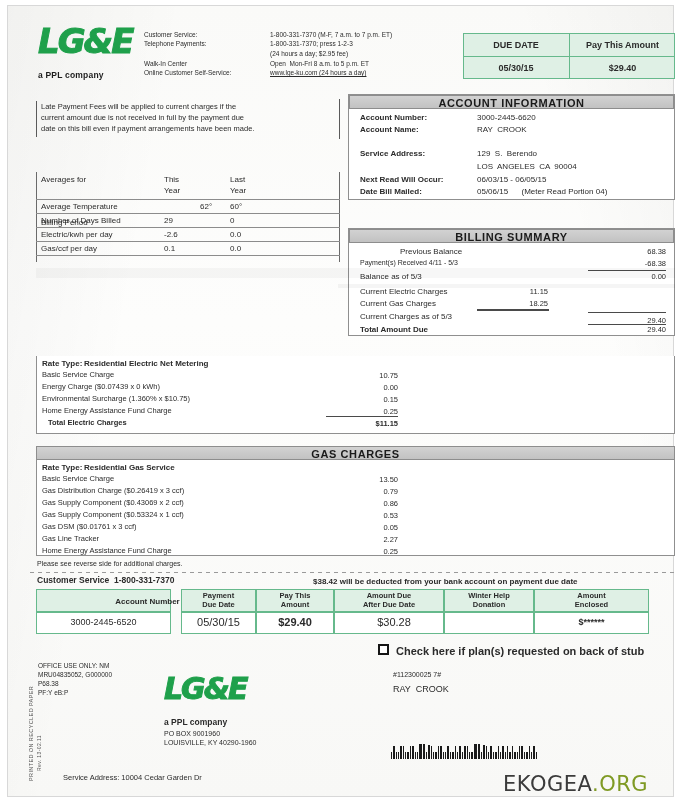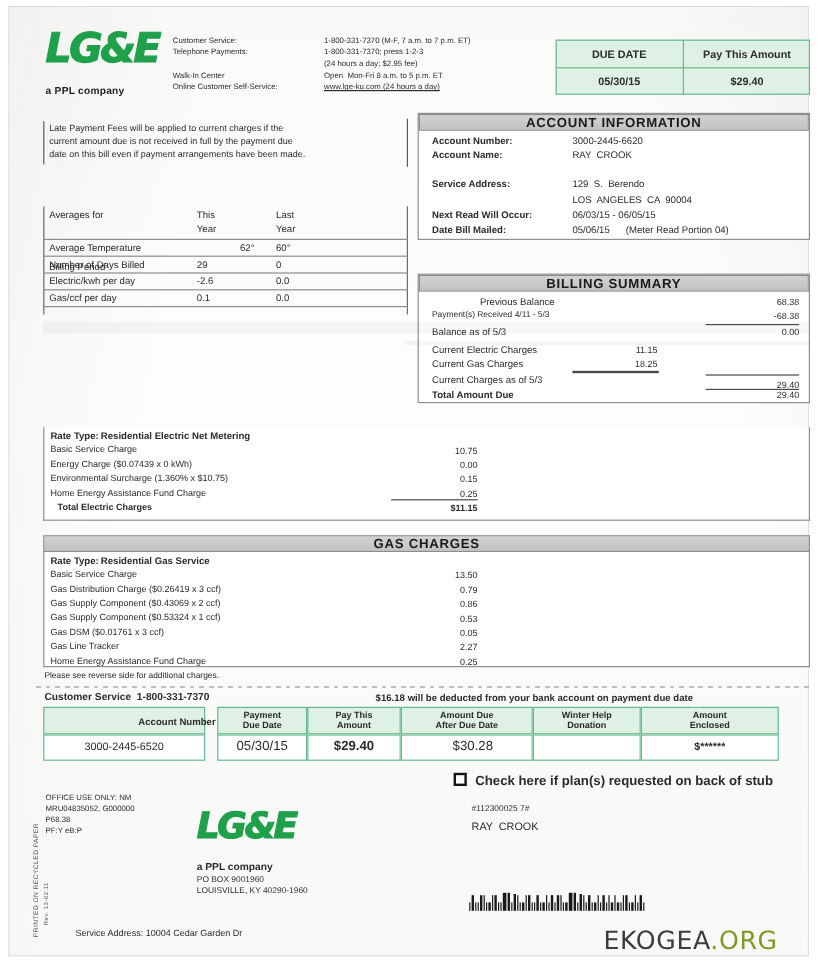--- a/index.html
+++ b/index.html
@@ -241,21 +241,21 @@
   <div class="t sz75" style="left:34px;top:529px;">Gas Line Tracker</div>
   <div class="num" style="left:330px;top:529px;width:60px;">2.27</div>
   <div class="t sz75" style="left:34px;top:541px;">Home Energy Assistance Fund Charge</div>
   <div class="num" style="left:330px;top:541px;width:60px;">0.25</div>
 
   <div class="t sz7" style="left:29px;top:554px;">Please see reverse side for additional charges.</div>
 
   <div class="box" style="left:22px;top:566px;width:648px;height:1px;background:repeating-linear-gradient(90deg,#9a9a9a 0 4px,transparent 4px 8px);"></div>
 
   <div class="t sz85 b" style="left:29px;top:569px;">Customer Service  1-800-331-7370</div>
-  <div class="t sz8 b" style="left:305px;top:571px;">$16.18 will be deducted from your bank account on payment due date</div>
+  <div class="t sz8 b" style="left:305px;top:571px;">$38.42 will be deducted from your bank account on payment due date</div>
 
   <div class="greencell box" style="left:28px;top:583px;width:135px;height:23px;"></div>
   <div class="whitecell box" style="left:28px;top:606px;width:135px;height:22px;"></div>
   <div class="t sz8 b ctr" style="left:28px;top:591px;width:135px;padding-left:44px;">Account Number</div>
   <div class="t sz9 ctr" style="left:28px;top:611px;width:135px;">3000-2445-6520</div>
 
   <div class="greencell box" style="left:173px;top:583px;width:75px;height:23px;"></div>
   <div class="whitecell box" style="left:173px;top:606px;width:75px;height:22px;"></div>
   <div class="t sz75 b ctr" style="left:173px;top:586px;width:75px;">Payment</div>
   <div class="t sz75 b ctr" style="left:173px;top:595px;width:75px;">Due Date</div>

